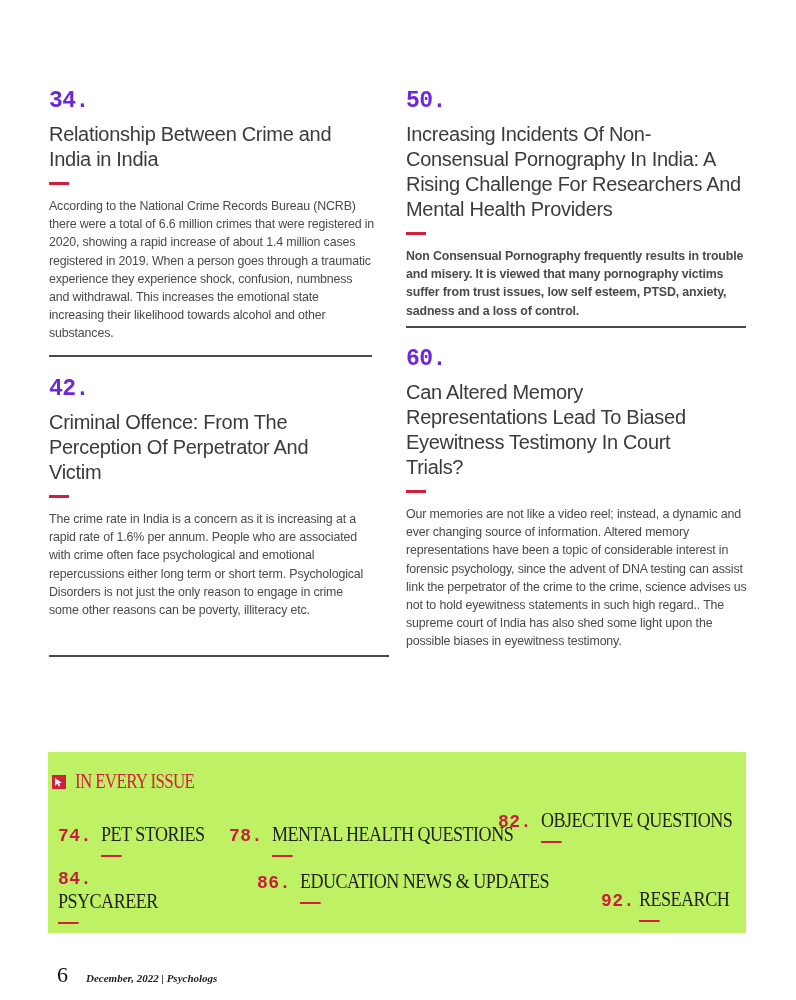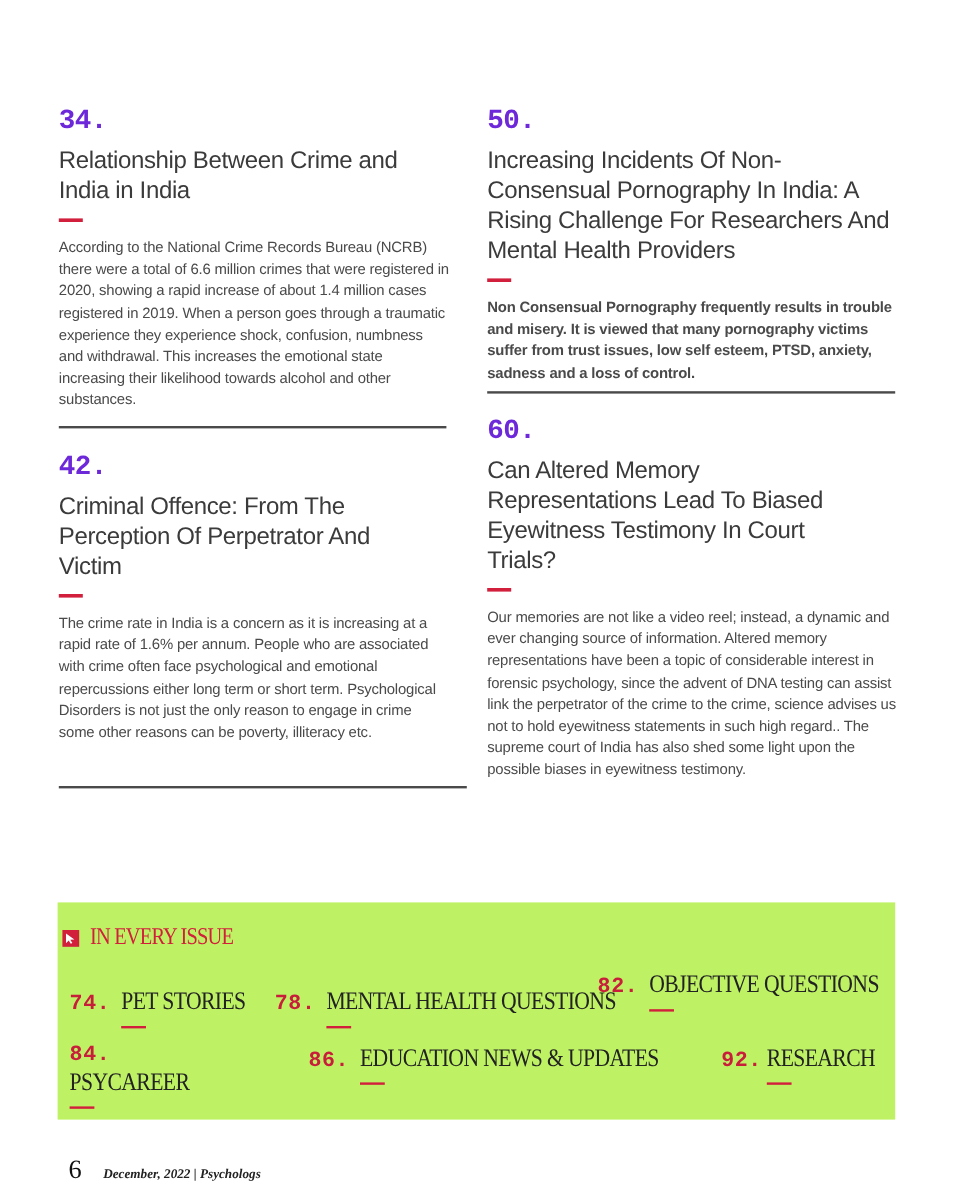--- a/index.html
+++ b/index.html
@@ -130,21 +130,21 @@
     <span class="issue-label">OBJECTIVE QUESTIONS</span>
   </div>
   <div class="issue-item" style="left:10px; top:117px;flex-direction:column;">
     <span class="issue-num">84.</span>
     <span class="issue-label">PSYCAREER</span>
   </div>
   <div class="issue-item" style="left:209px; top:117px;">
     <span class="issue-num">86.</span>
     <span class="issue-label">EDUCATION NEWS &amp; UPDATES</span>
   </div>
-  <div class="issue-item" style="left:553px; top:117px;">
+  <div class="issue-item" style="left:553px; top:135px;">
     <span class="issue-num" style="margin-right:4px;">92.</span>
     <span class="issue-label">RESEARCH</span>
   </div>
 </div>
 
 <div class="footer">
   <span class="page-num">6</span>
   <span class="footer-text">December, 2022 | Psychologs</span>
 </div>
 

